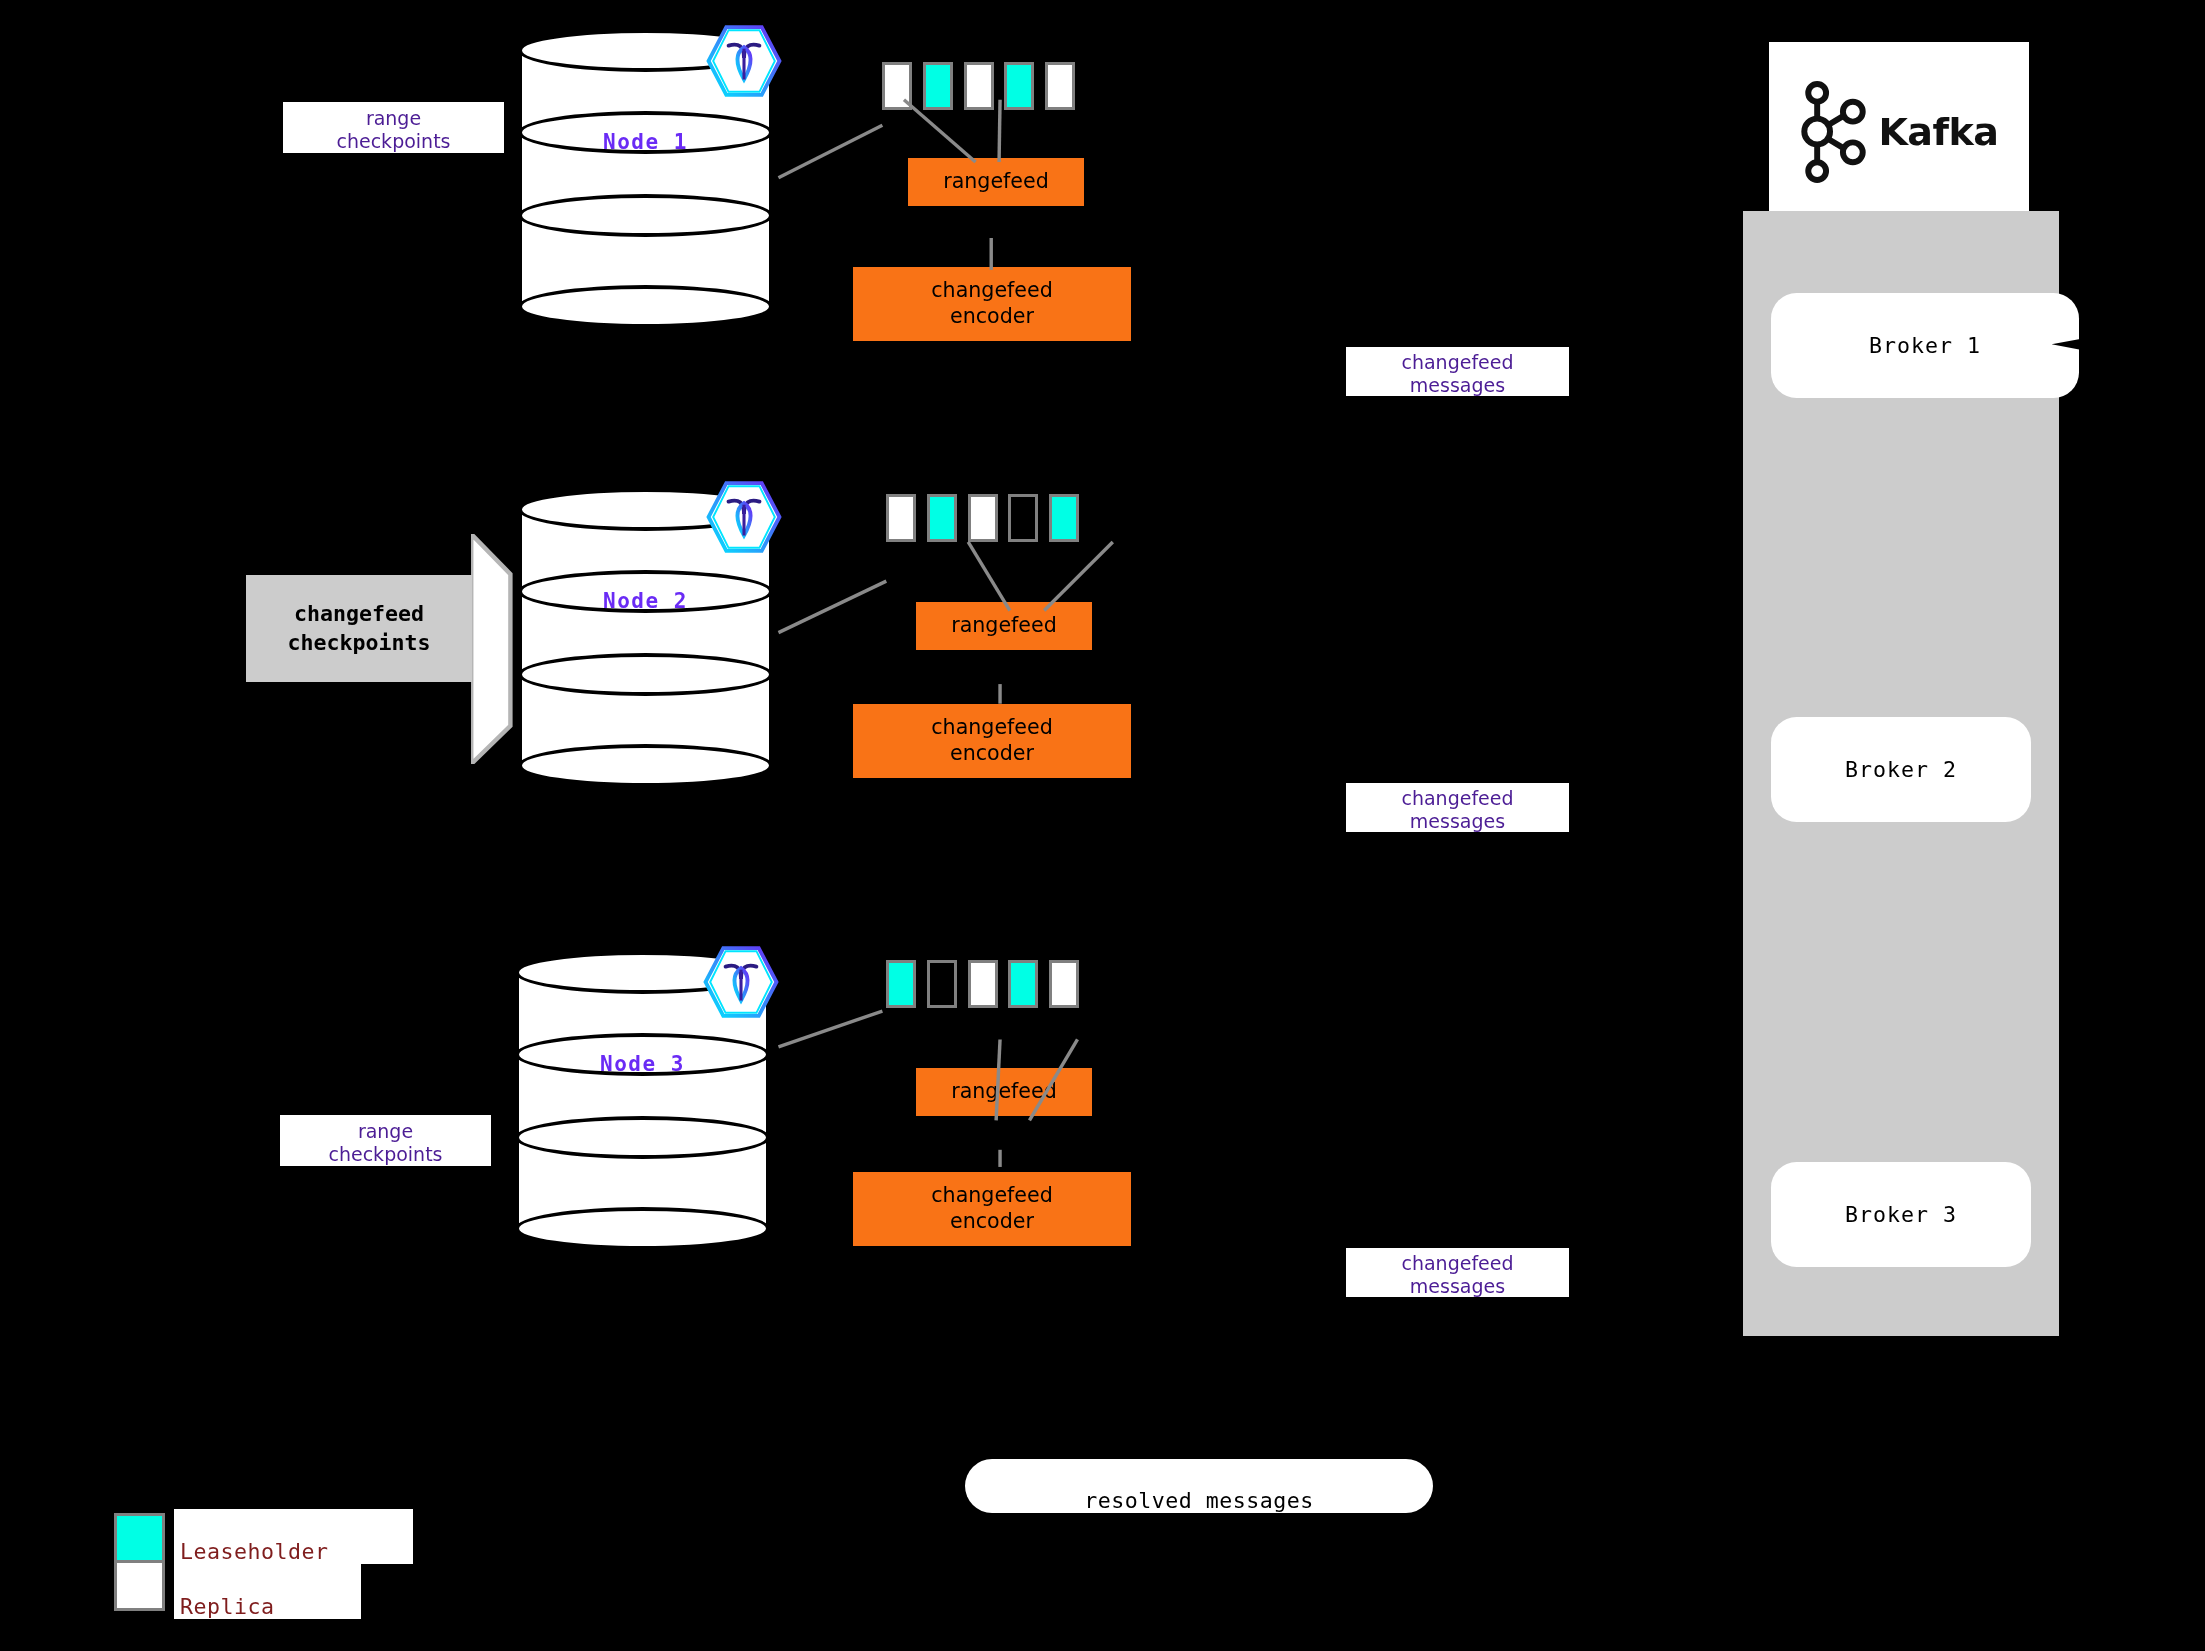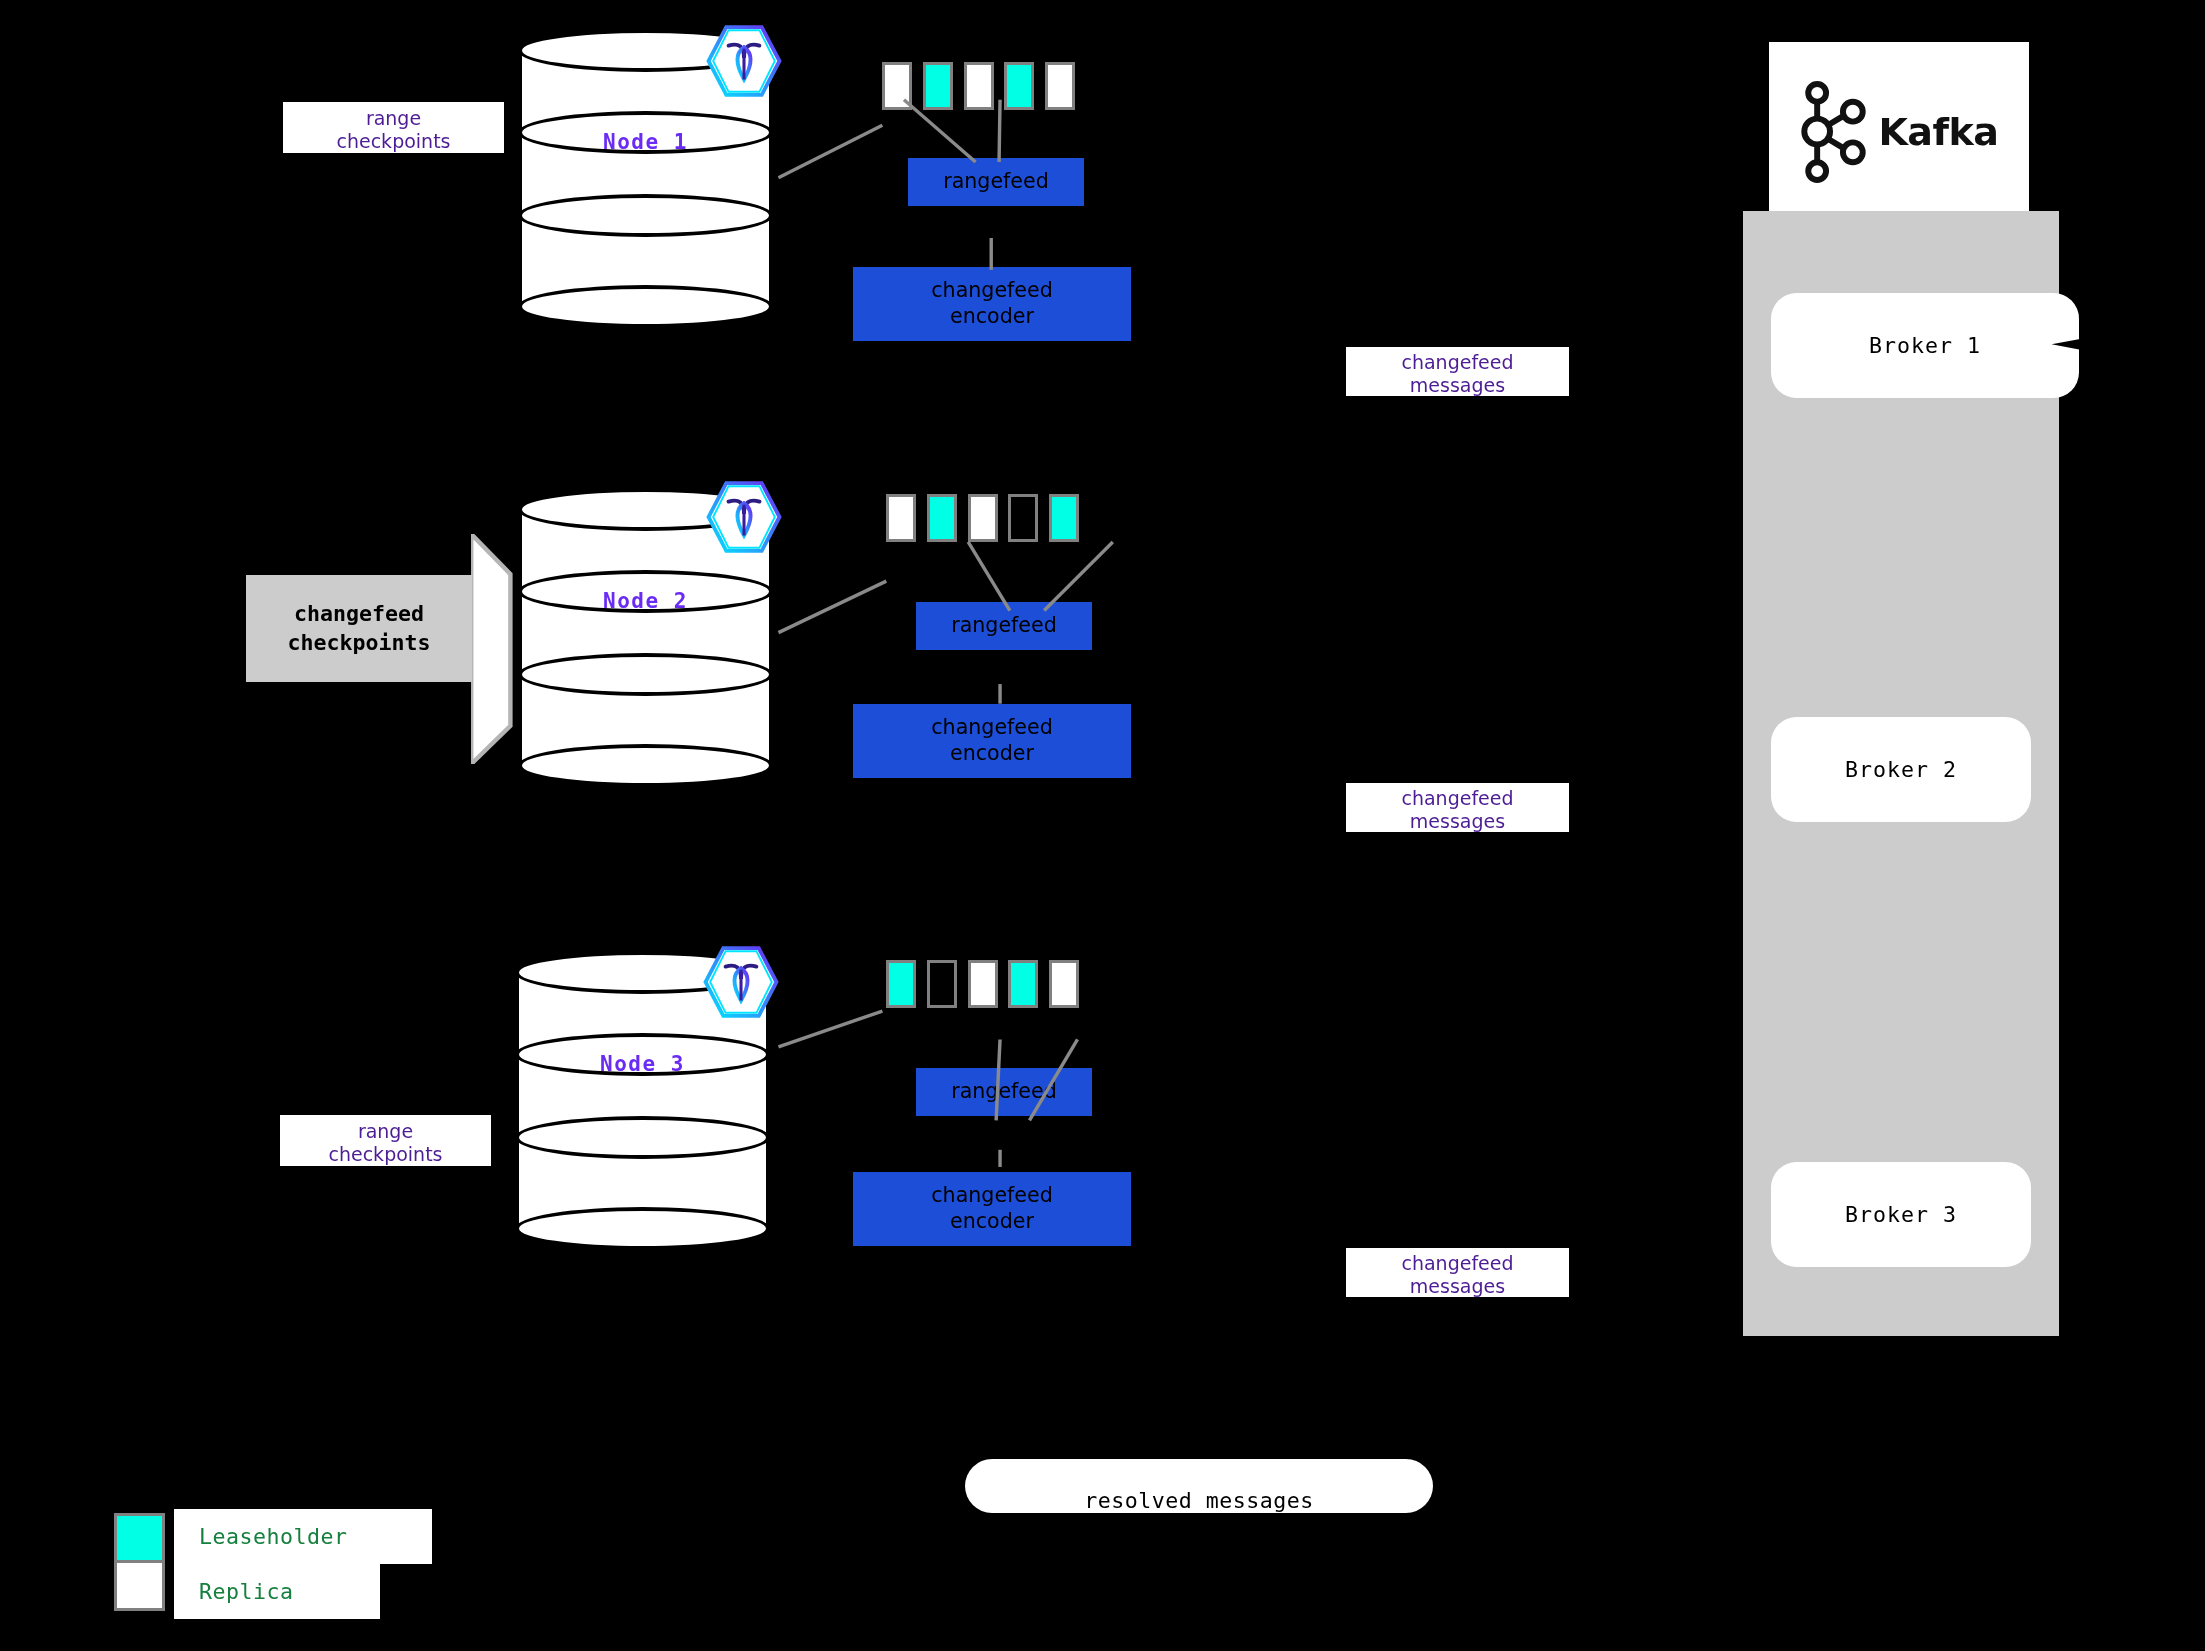--- a/index.html
+++ b/index.html
@@ -25,21 +25,21 @@
   .hexlogo{position:absolute;width:78px;height:74px;z-index:8;}
 
   
   .rangerow{position:absolute;display:flex;gap:10.8px;}
   .rbox{width:30px;height:48px;border:3.4px solid #808080;box-sizing:border-box;}
   .rbox.lease{background:#00FFE5;}
   .rbox.replica{background:#ffffff;}
   .rbox.empty{background:transparent;}
 
   
-  .gbox{position:absolute;background:#1d4ed8;color:#000;display:flex;
+  .gbox{position:absolute;background:#f97316;color:#000;display:flex;
         align-items:center;justify-content:center;text-align:center;
         font-family:"DejaVu Sans", sans-serif;font-size:20.6px;line-height:1.25;}
   .gbox.two{flex-direction:column;}
 
   
   .wbox{position:absolute;background:#fff;color:#4c1d95;text-align:center;
         font-family:"DejaVu Sans", sans-serif;font-size:19px;line-height:1.22;
         overflow:visible;}
 
   
@@ -58,22 +58,22 @@
           font-size:21.6px;color:#000;letter-spacing:1px;}
 
   
   .pill{position:absolute;background:#fff;border-radius:29px;
         display:flex;align-items:flex-end;justify-content:center;
         font-size:21.6px;color:#000;letter-spacing:0.5px;}
 
   
   .legswatch{position:absolute;width:51px;height:51px;border:3.4px solid #808080;
              box-sizing:border-box;}
-  .leglabel{position:absolute;background:#fff;color:#15803d;font-size:21.6px;
-            display:flex;align-items:center;padding-left:25px;letter-spacing:0.5px;}
+  .leglabel{position:absolute;background:#fff;color:#7f1d1d;font-size:21.6px;
+            display:flex;align-items:flex-end;padding-left:6px;letter-spacing:0.5px;}
 
   svg.lines{position:absolute;left:0;top:0;width:2205px;height:1652px;
             pointer-events:none;z-index:2;}
 </style>
 </head>
 <body>
 
 <svg class="lines" viewBox="0 0 4498 3369" width="2205" height="1652">
 
   <line x1="1588" y1="362" x2="1800" y2="255" stroke="#8a8a8a" stroke-width="7"></line>

